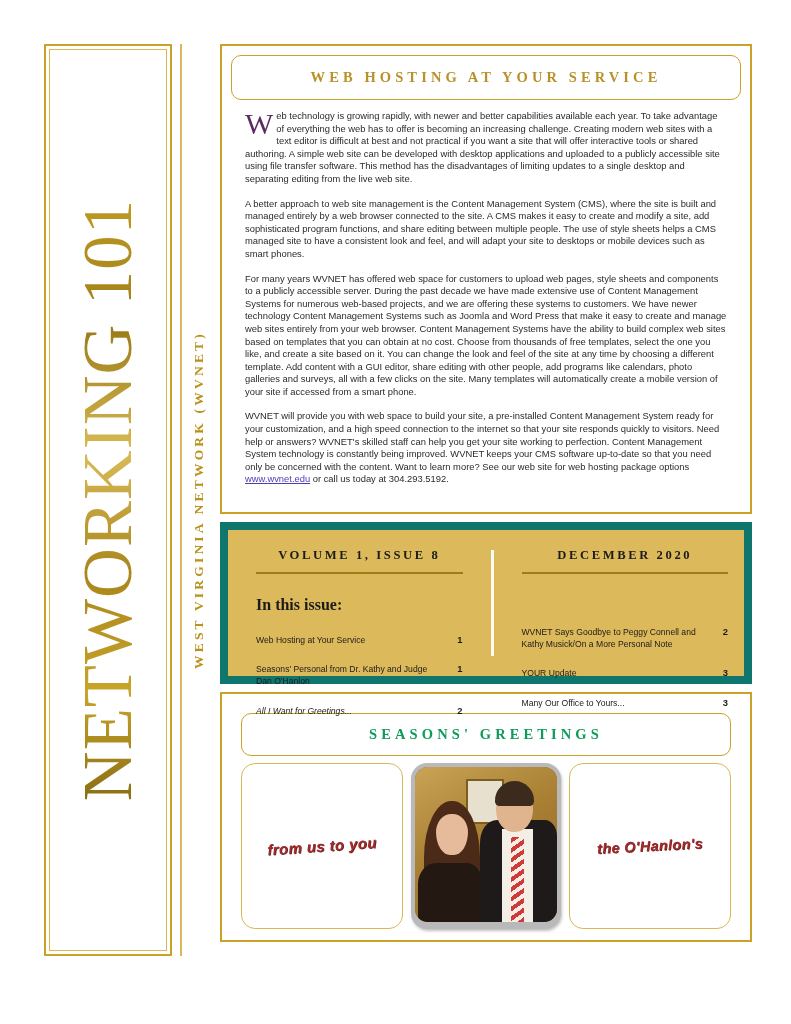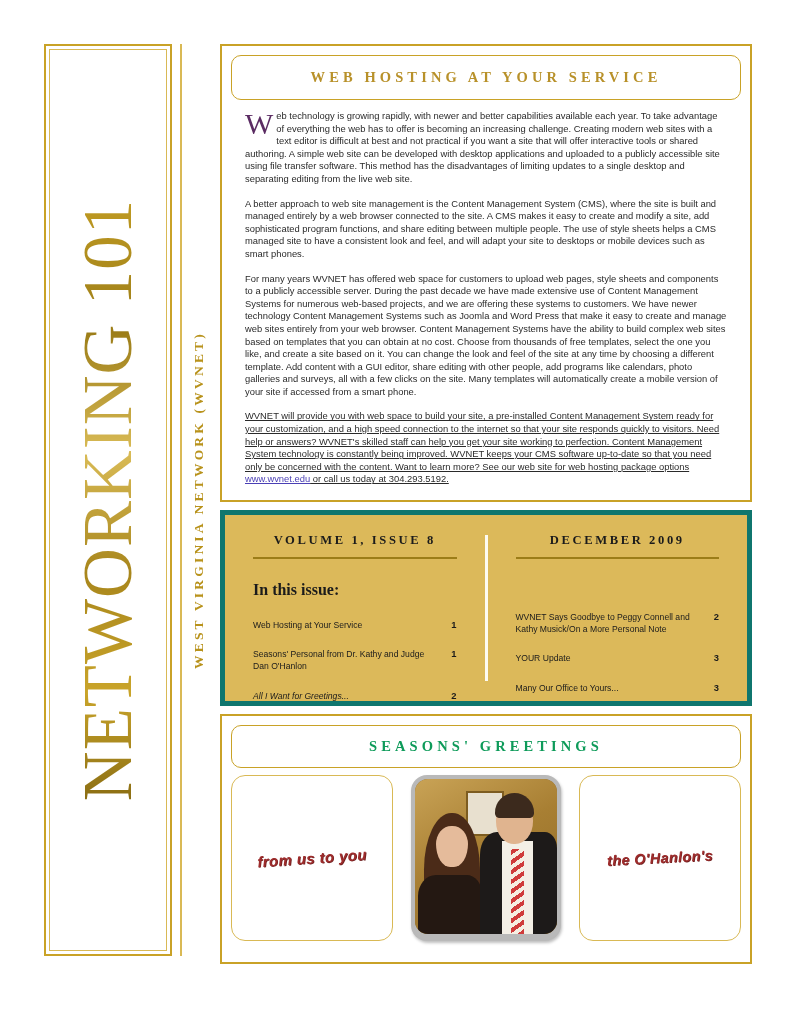--- a/index.html
+++ b/index.html
@@ -115,44 +115,44 @@
     padding: 10px 14px 0 14px;
     font-family: "Liberation Sans", sans-serif;
     font-size: 9.4px;
     line-height: 12.6px;
     color: #2a2a2a;
     text-align: left;
   }
   #article-body p {
     margin: 0 0 12px 0;
   }
-  #article-body p:last-child { margin-bottom: 2px; text-decoration: underline; }
+  #article-body p:last-child { margin-bottom: 14px; }
   .dropcap {
     float: left;
     font-family: "Liberation Serif", serif;
     font-size: 30px;
     line-height: 24px;
     color: #5b2c63;
     padding: 2px 2px 0 0;
     margin-right: 1px;
   }
   .weblink {
     color: #4a3fb5;
     text-decoration: underline;
   }
 
   
   #issue-panel {
     margin-top: 8px;
     background: #dcb95a;
-    border: 5px solid #0f766e;
-    box-sizing: border-box;
-    height: 196px;
+    border: 8px solid #0f766e;
+    box-sizing: border-box;
+    height: 162px;
     display: flex;
-    padding: 18px 20px 14px 20px;
+    padding: 18px 8px 14px 20px;
   }
   .issue-col {
     flex: 1;
     position: relative;
     padding: 0 12px;
     box-sizing: border-box;
   }
   .issue-col.left  { padding-left: 8px; padding-right: 28px; }
   .issue-col.right { padding-left: 28px; padding-right: 8px; }
   #issue-divider {
@@ -193,21 +193,21 @@
   .toc-row .toc-label { flex: 1; padding-right: 8px; }
   .toc-row .toc-page  { font-weight: 700; font-size: 9.4px; width: 12px; text-align: right; }
   .toc-row.italic .toc-label { font-style: italic; }
 
   
   #greet-panel {
     margin-top: 8px;
     border: 2px solid #c9a227;
     box-sizing: border-box;
     background: #ffffff;
-    padding: 9px;
+    padding: 19px;
     height: 250px;
   }
   .greet-plate {
     border: 1.5px solid #c9a227;
     border-radius: 10px;
     text-align: center;
     padding: 11px 6px 12px 6px;
     box-sizing: border-box;
   }
   .greet-plate .plate-text {
@@ -373,21 +373,21 @@
       </div>
       <div class="toc-row italic">
         <span class="toc-label">All I Want for Greetings...</span>
         <span class="toc-page">2</span>
       </div>
     </div>
 
     <div id="issue-divider"></div>
 
     <div class="issue-col right">
-      <div class="issue-heading">DECEMBER 2009</div>
+      <div class="issue-heading">DECEMBER 2020</div>
       <div class="issue-rule"></div>
       <div style="height:30px"></div>
 
       <div class="toc-row">
         <span class="toc-label">WVNET Says Goodbye to Peggy Connell and Kathy Musick/On a More Personal Note</span>
         <span class="toc-page">2</span>
       </div>
       <div class="toc-row">
         <span class="toc-label">YOUR Update</span>
         <span class="toc-page">3</span>

